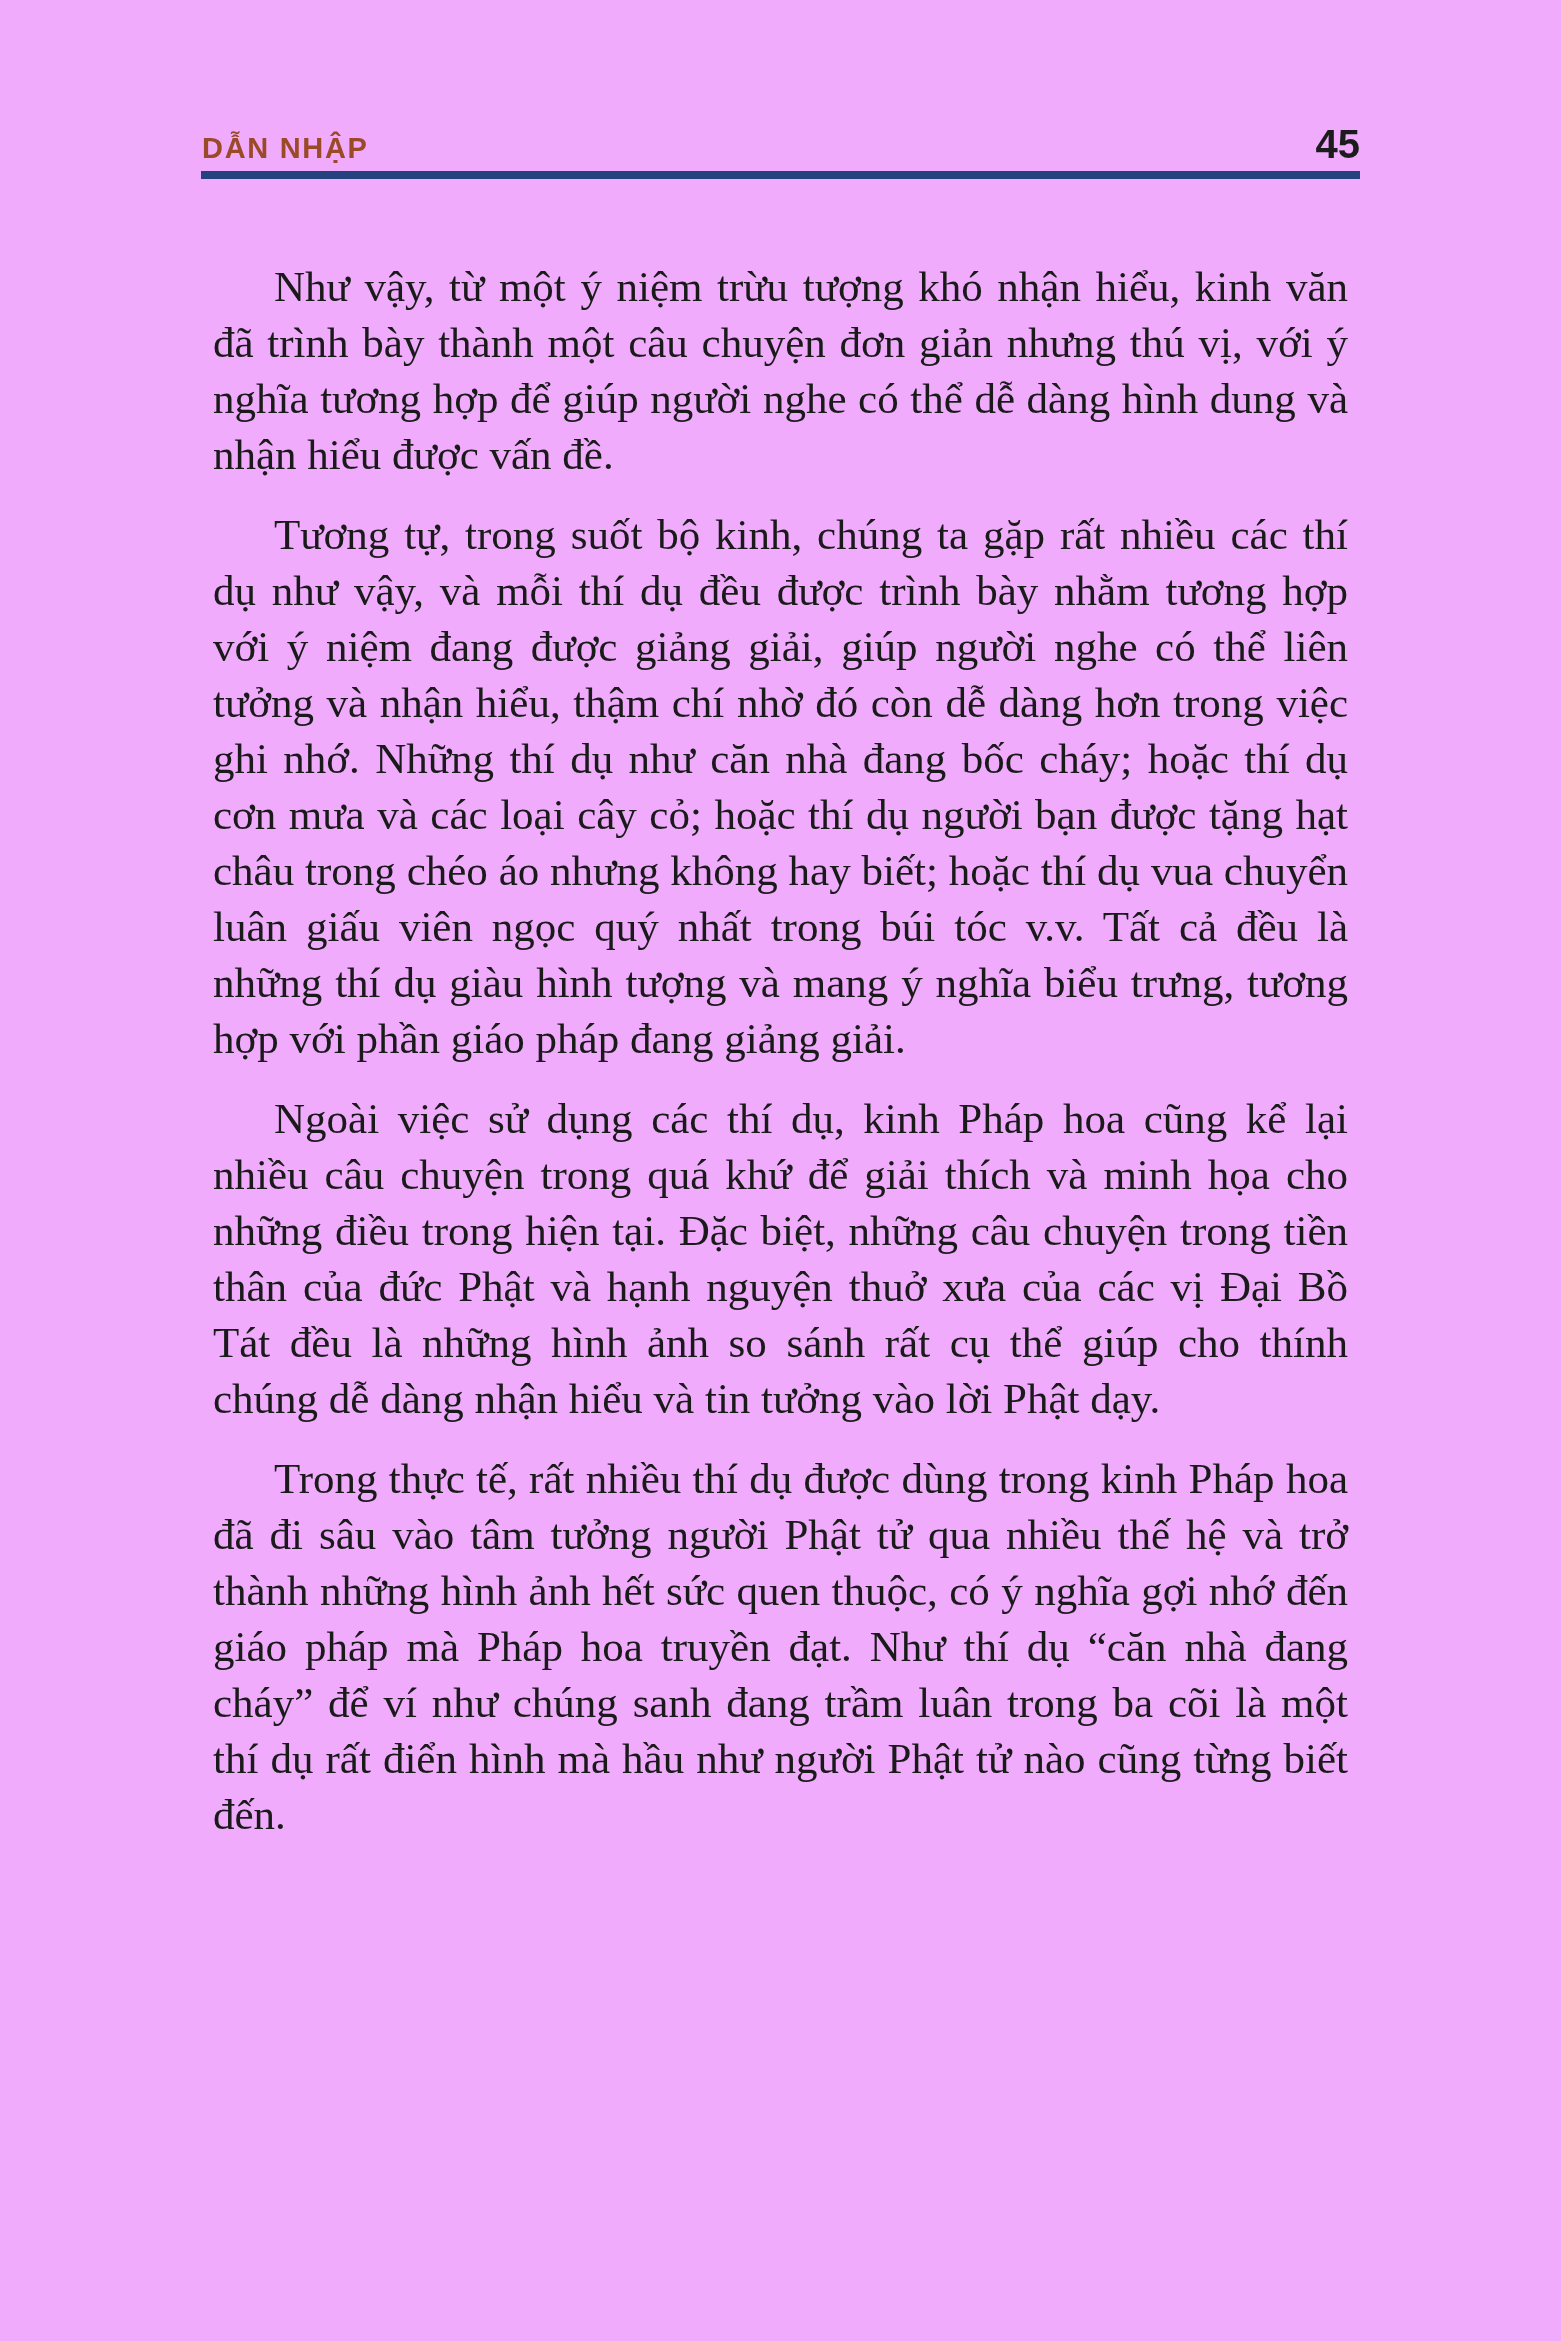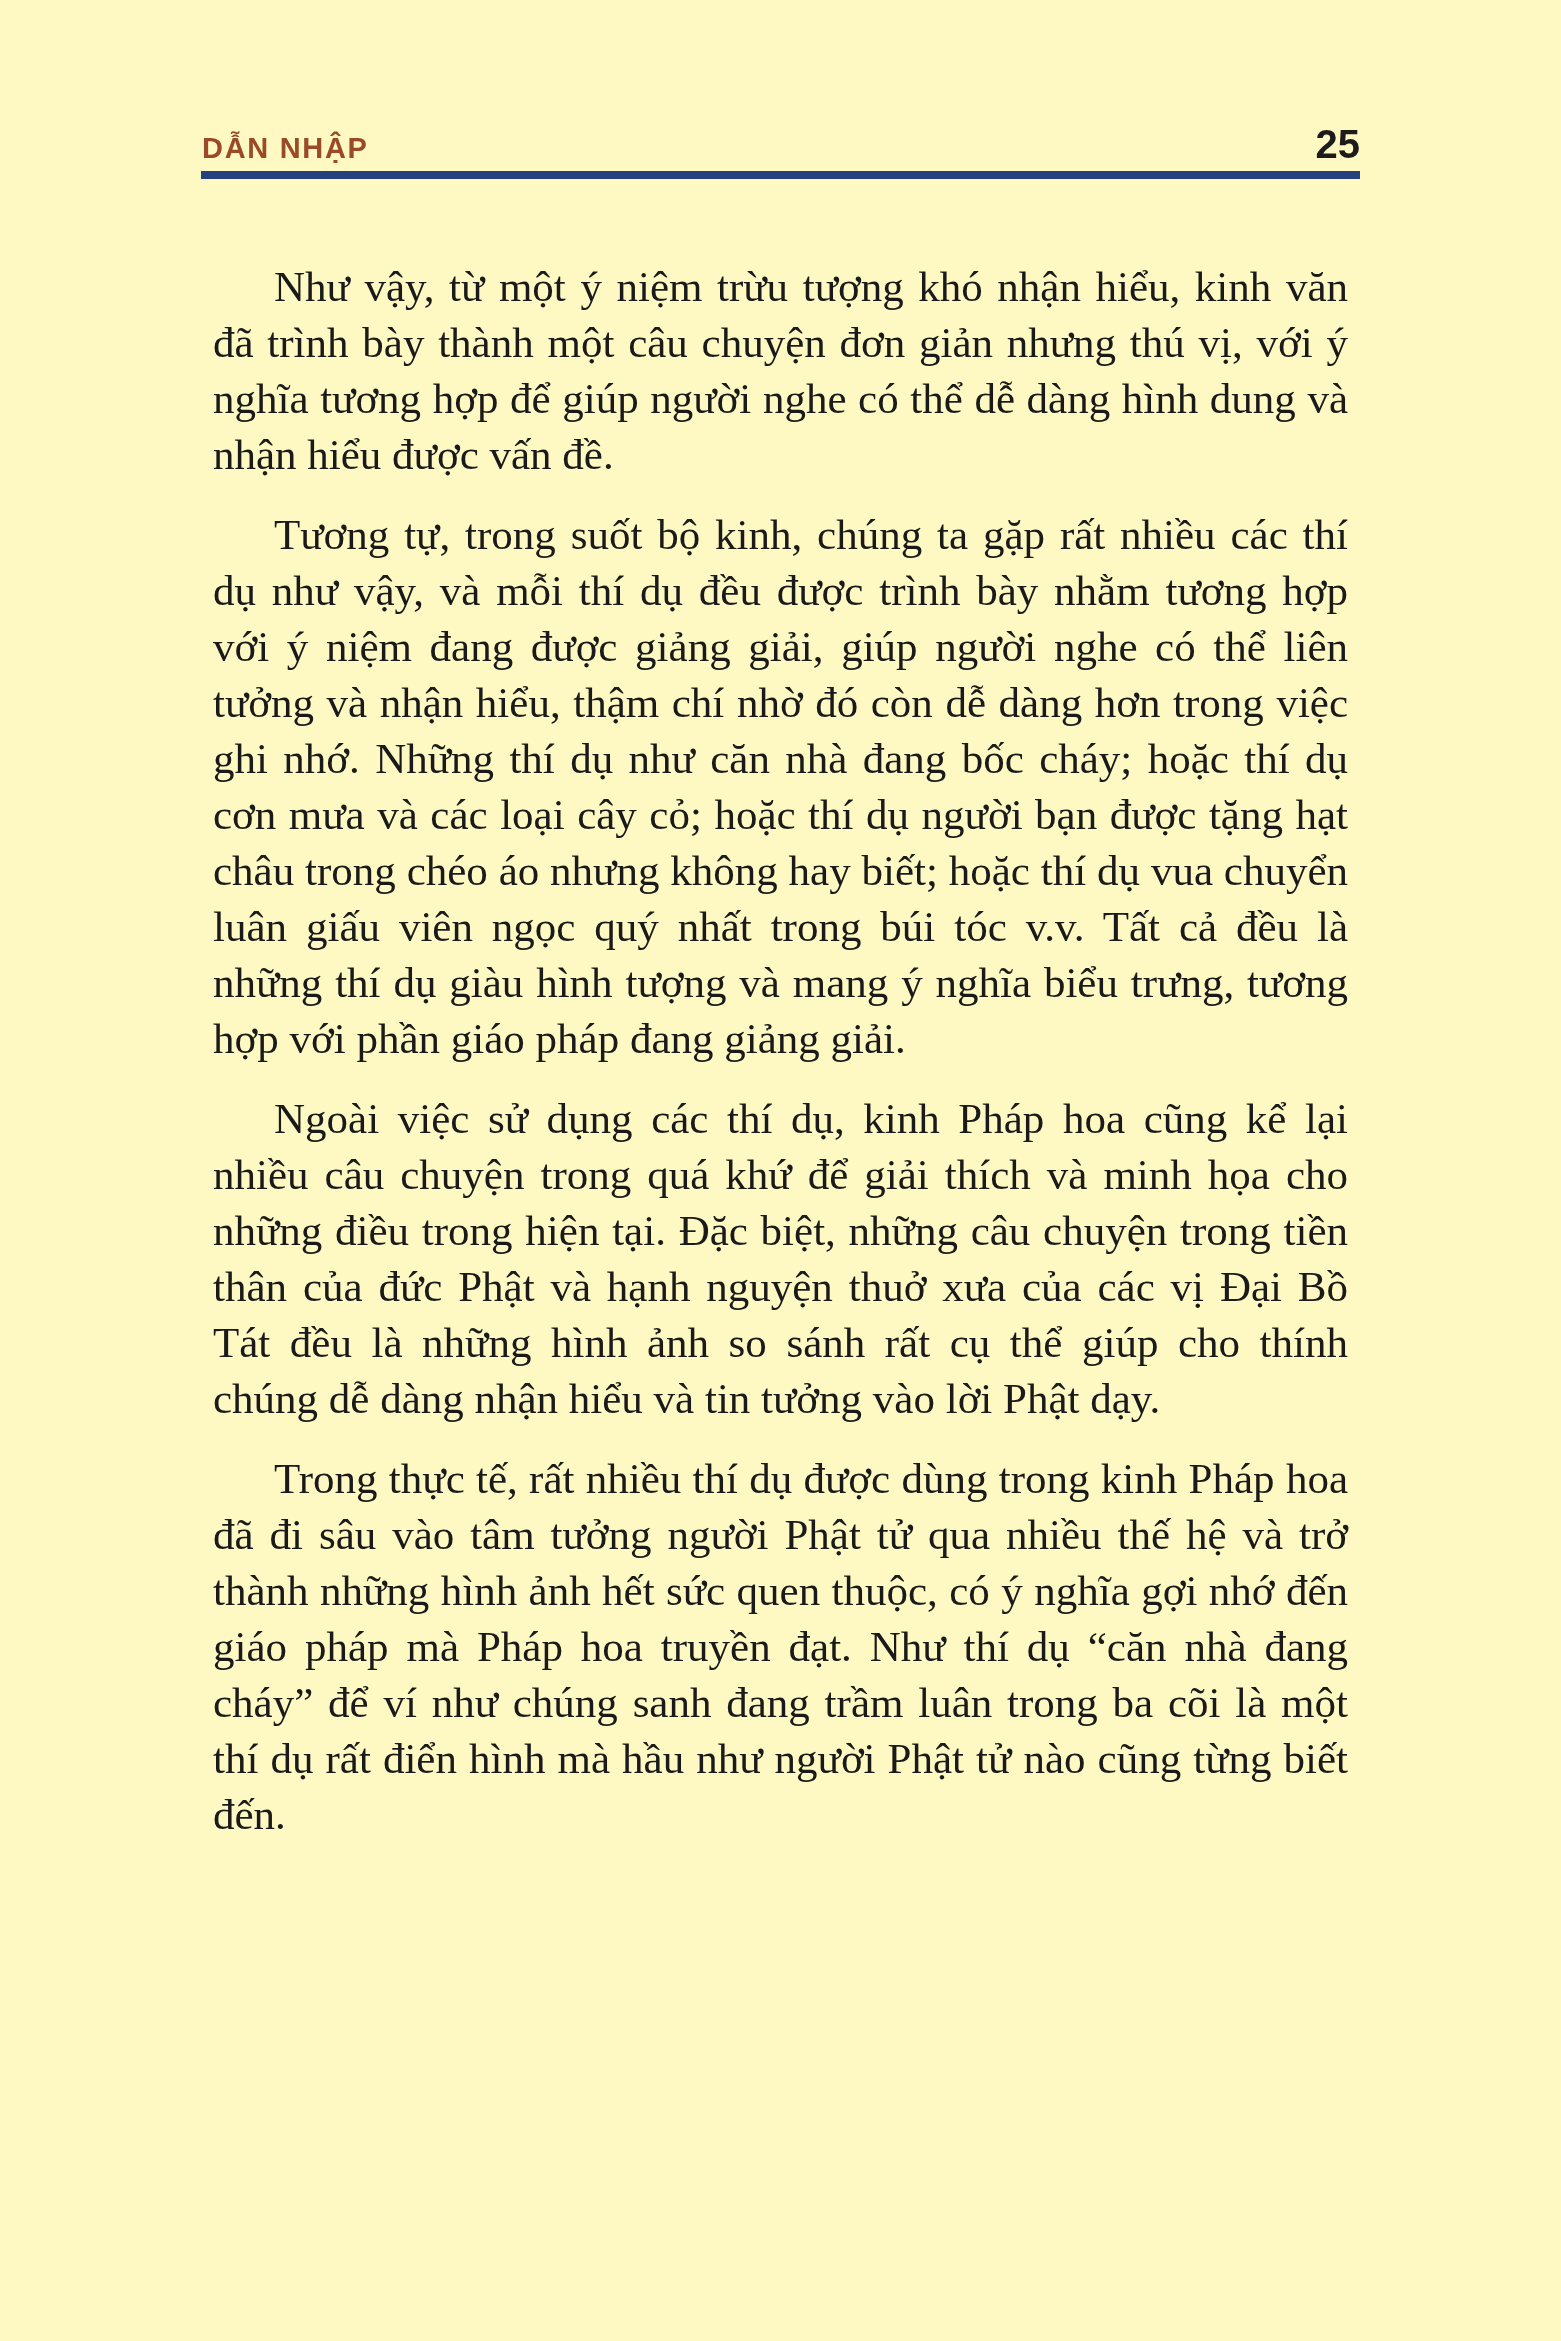--- a/index.html
+++ b/index.html
@@ -4,21 +4,21 @@
 <style>
   html, body {
     margin: 0;
     padding: 0;
     background: #e8e8e8;
   }
   .page {
     position: relative;
     width: 1561px;
     height: 2342px;
-    background: #fef9c3;
+    background: #f0abfc;
     margin: 0 auto;
     overflow: hidden;
   }
   .page-header {
     position: absolute;
     left: 202px;
     right: 201px;
     top: 120px;
     display: flex;
     justify-content: space-between;
@@ -66,21 +66,21 @@
     margin-top: 24px;
   }
 </style>
 </head>
 <body>
 
 <div class="page">
 
   <div class="page-header">
     <span class="running-head">DẪN NHẬP</span>
-    <span class="page-number">25</span>
+    <span class="page-number">45</span>
   </div>
 
   <div class="header-rule"></div>
 
   <div class="page-body">
     <p>Như vậy, từ một ý niệm trừu tượng khó nhận hiểu, kinh văn đã trình bày thành một câu chuyện đơn giản nhưng thú vị, với ý nghĩa tương hợp để giúp người nghe có thể dễ dàng hình dung và nhận hiểu được vấn đề.</p>
     <p>Tương tự, trong suốt bộ kinh, chúng ta gặp rất nhiều các thí dụ như vậy, và mỗi thí dụ đều được trình bày nhằm tương hợp với ý niệm đang được giảng giải, giúp người nghe có thể liên tưởng và nhận hiểu, thậm chí nhờ đó còn dễ dàng hơn trong việc ghi nhớ. Những thí dụ như căn nhà đang bốc cháy; hoặc thí dụ cơn mưa và các loại cây cỏ; hoặc thí dụ người bạn được tặng hạt châu trong chéo áo nhưng không hay biết; hoặc thí dụ vua chuyển luân giấu viên ngọc quý nhất trong búi tóc v.v. Tất cả đều là những thí dụ giàu hình tượng và mang ý nghĩa biểu trưng, tương hợp với phần giáo pháp đang giảng giải.</p>
     <p>Ngoài việc sử dụng các thí dụ, kinh Pháp hoa cũng kể lại nhiều câu chuyện trong quá khứ để giải thích và minh họa cho những điều trong hiện tại. Đặc biệt, những câu chuyện trong tiền thân của đức Phật và hạnh nguyện thuở xưa của các vị Đại Bồ Tát đều là những hình ảnh so sánh rất cụ thể giúp cho thính chúng dễ dàng nhận hiểu và tin tưởng vào lời Phật dạy.</p>
     <p>Trong thực tế, rất nhiều thí dụ được dùng trong kinh Pháp hoa đã đi sâu vào tâm tưởng người Phật tử qua nhiều thế hệ và trở thành những hình ảnh hết sức quen thuộc, có ý nghĩa gợi nhớ đến giáo pháp mà Pháp hoa truyền đạt. Như thí dụ “căn nhà đang cháy” để ví như chúng sanh đang trầm luân trong ba cõi là một thí dụ rất điển hình mà hầu như người Phật tử nào cũng từng biết đến.</p>
   </div>

